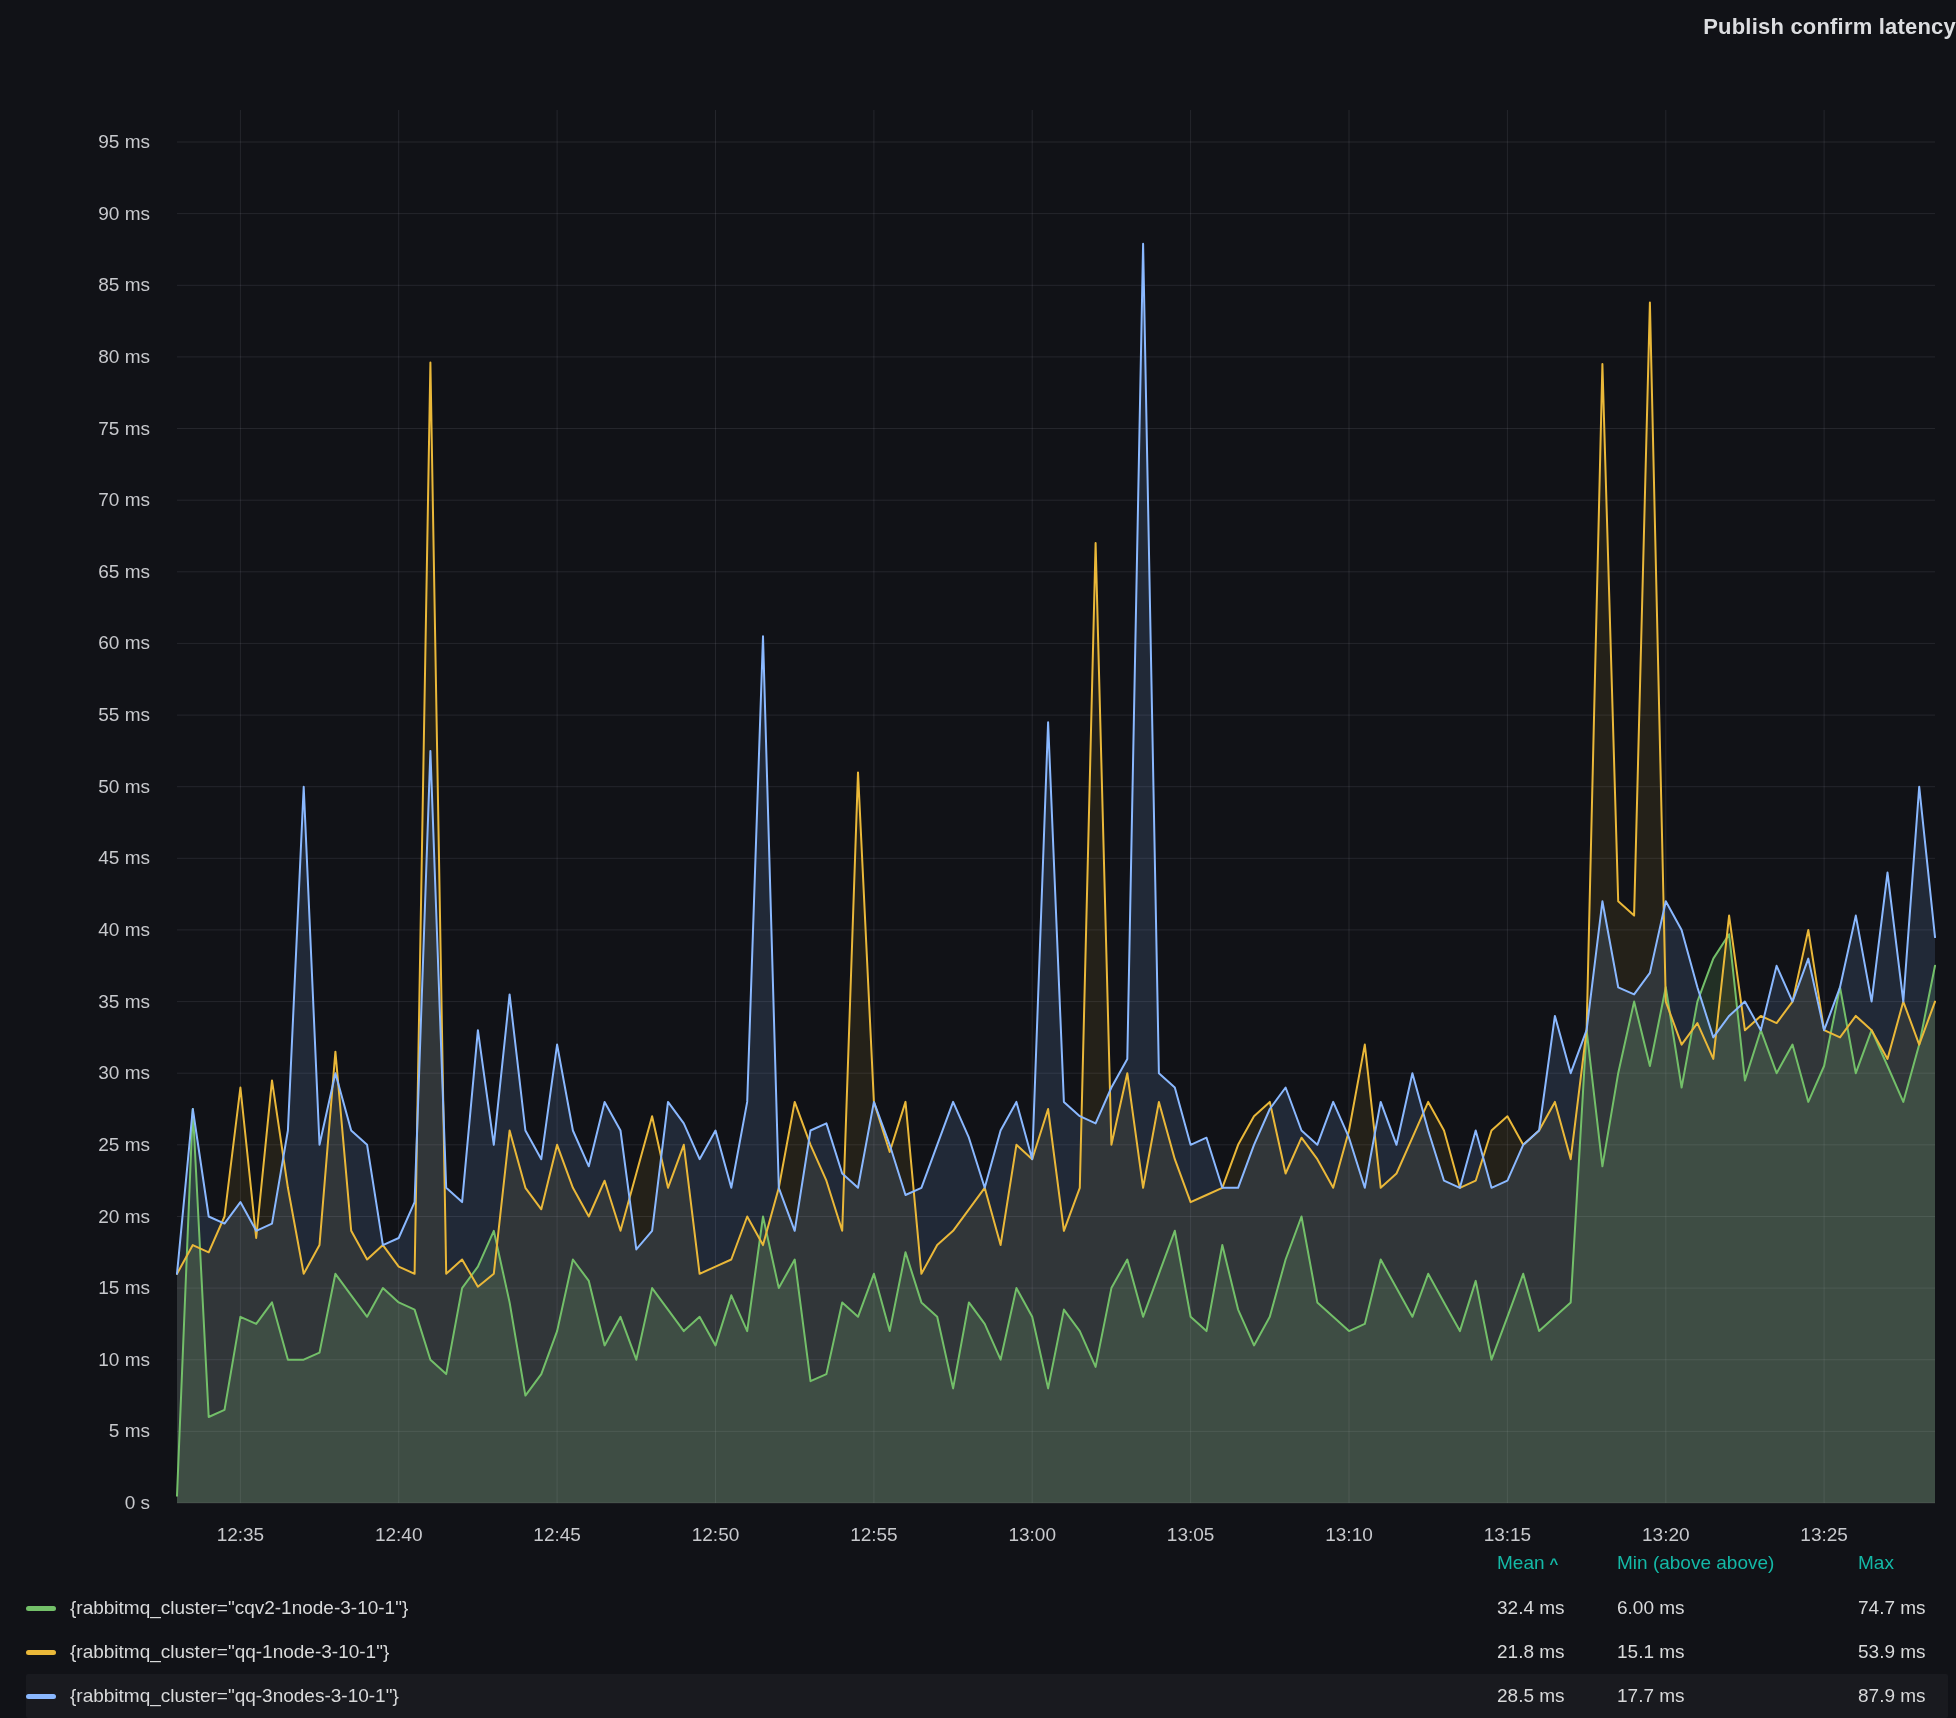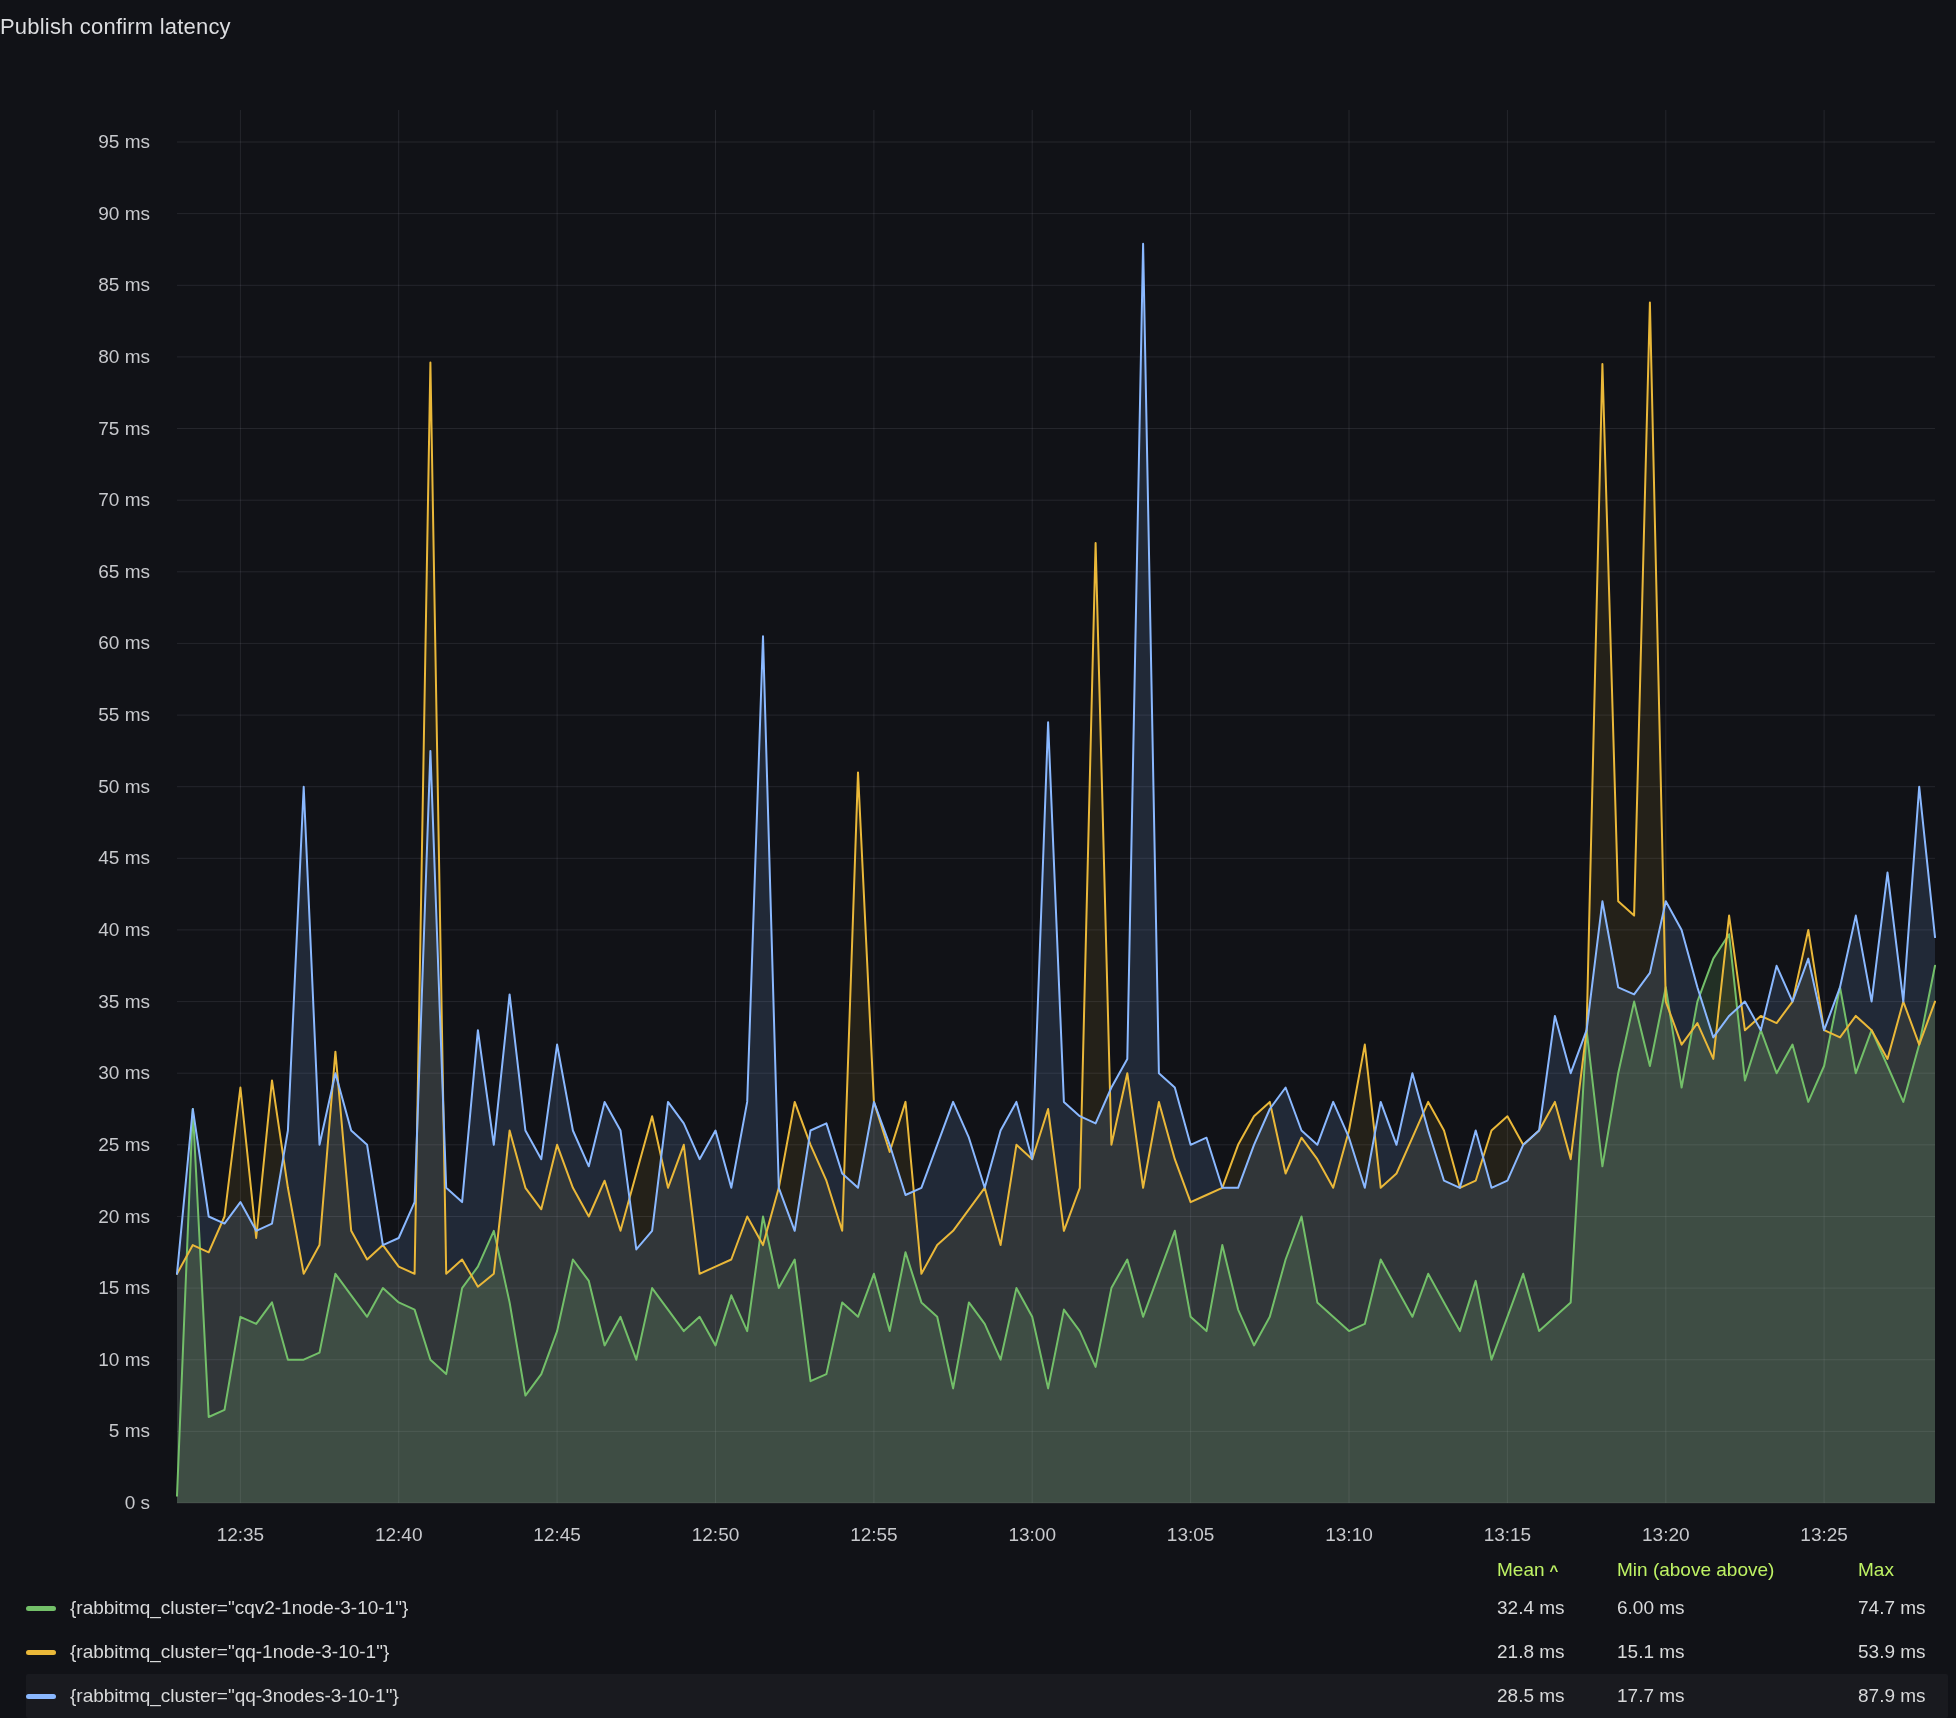--- a/index.html
+++ b/index.html
@@ -1,32 +1,32 @@
 <!DOCTYPE html>
 <html><head>
 <meta charset="utf-8">
 <style>
   html,body{margin:0;padding:0;background:#111217;}
   body{
     width:1956px;height:1718px;position:relative;overflow:hidden;
     font-family:"Liberation Sans",sans-serif;color:#d8d9da;
   }
   .panel-title{
-    position:absolute;top:14px;left:0;width:100%;text-align:left;
-    font-size:22px;font-weight:400;color:#dcdde0;letter-spacing:.2px;
+    position:absolute;top:14px;left:0;width:100%;text-align:right;
+    font-size:22px;font-weight:700;color:#dcdde0;letter-spacing:.2px;
   }
   #chart{position:absolute;top:0;left:0;width:1956px;height:1560px;}
   #chart svg text{font-family:"Liberation Sans",sans-serif;font-size:19px;fill:#c8c9cd;}
   .legend{
     position:absolute;left:0;right:0;top:1552px;bottom:0;
     font-size:19px;padding:0 8px 0 26px;box-sizing:border-box;
   }
   .legend-header{
-    display:flex;height:34px;align-items:flex-end;padding-bottom:5px;
-    color:#bef264;font-weight:500;box-sizing:border-box;
+    display:flex;height:34px;align-items:flex-start;padding-bottom:5px;
+    color:#14b8a6;font-weight:500;box-sizing:border-box;
   }
   .legend-row{display:flex;height:44px;align-items:center;border-radius:2px;}
   .legend-row.highlight{background:rgba(204,204,220,0.045);}
   .legend-label{flex:1;display:flex;align-items:center;min-width:0;}
   .col-mean{width:120px;flex:none;text-align:left;}
   .col-min{width:241px;flex:none;text-align:left;}
   .col-max{width:90px;flex:none;text-align:left;}
   .swatch{width:30px;height:5px;border-radius:3px;margin-right:14px;flex:none;display:inline-block;}
   .series-label{color:#d8d9da;cursor:pointer;white-space:nowrap;overflow:hidden;text-overflow:ellipsis;}
   .caret{font-size:15px;margin-left:5px;font-weight:700;}

